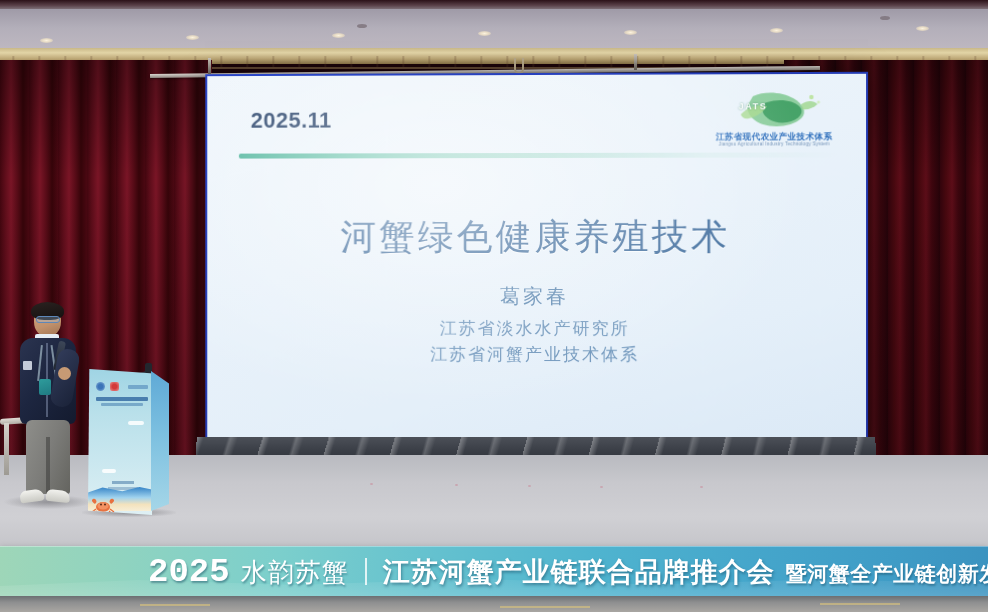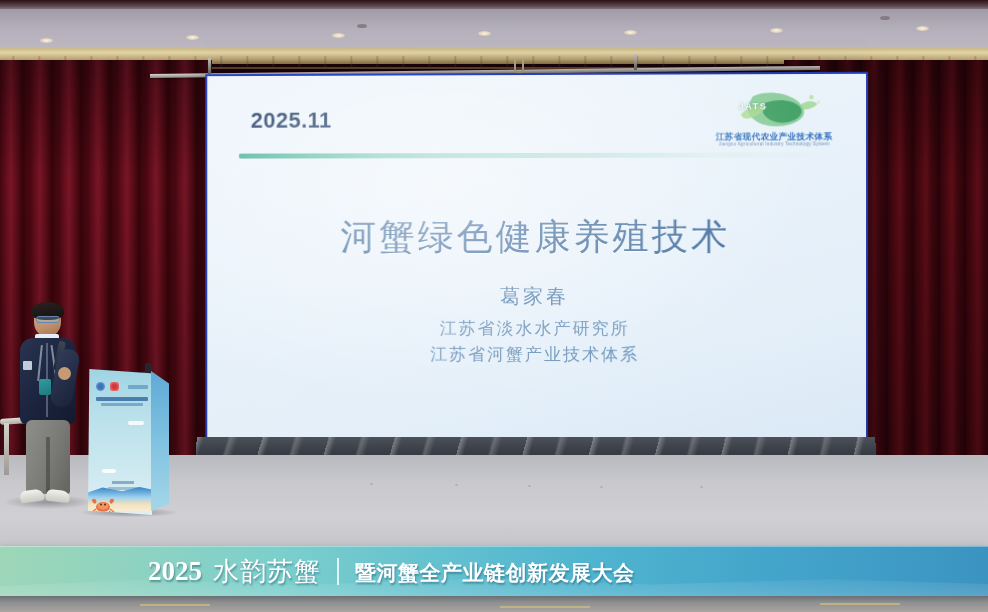--- a/index.html
+++ b/index.html
@@ -351,22 +351,22 @@
   .banner-wave {
     position: absolute; left: 0; bottom: 0; width: 988px; height: 26px;
     background: linear-gradient(180deg, rgba(255,255,255,0) 0%, rgba(255,255,255,.16) 100%);
     clip-path: polygon(0% 62%, 14% 38%, 30% 58%, 48% 34%, 66% 56%, 84% 36%, 100% 54%, 100% 100%, 0% 100%);
   }
   .banner-inner {
     position: relative; display: flex; align-items: baseline;
     gap: 11px; padding-left: 148px; white-space: nowrap;
   }
   .bn-year {
-    font-size: 27px; font-weight: bold; color: #ffffff; letter-spacing: 0px;
-    font-family: Liberation Serif, serif;
+    font-size: 34px; font-weight: bold; color: #ffffff; letter-spacing: 0px;
+    font-family: Liberation Mono, monospace;
     text-shadow: 1px 2px 2px rgba(20,70,95,.45);
   }
   .bn-slogan {
     font-size: 26px; font-weight: normal; color: #ffffff; letter-spacing: 1px;
     text-shadow: 1px 2px 2px rgba(20,70,95,.45);
   }
   .bn-sep {
     width: 2px; height: 27px; background: rgba(255,255,255,.8);
     align-self: center; margin: 0 5px;
   }
@@ -519,20 +519,21 @@
     </div>
     <div class="podium-side"></div>
   </div>
 
   <div class="banner">
     <div class="banner-wave"></div>
     <div class="banner-inner">
       <span class="bn-year">2025</span>
       <span class="bn-slogan">水韵苏蟹</span>
       <span class="bn-sep"></span>
+      <span class="bn-main">江苏河蟹产业链联合品牌推介会</span>
       <span class="bn-sub">暨河蟹全产业链创新发展大会</span>
     </div>
   </div>
 
   <div class="banner-bottom-strip">
     <div class="strip-line" style="left:140px; top:8px; width:70px;"></div>
     <div class="strip-line" style="left:500px; top:10px; width:90px;"></div>
     <div class="strip-line" style="left:820px; top:7px; width:80px;"></div>
   </div>
 

